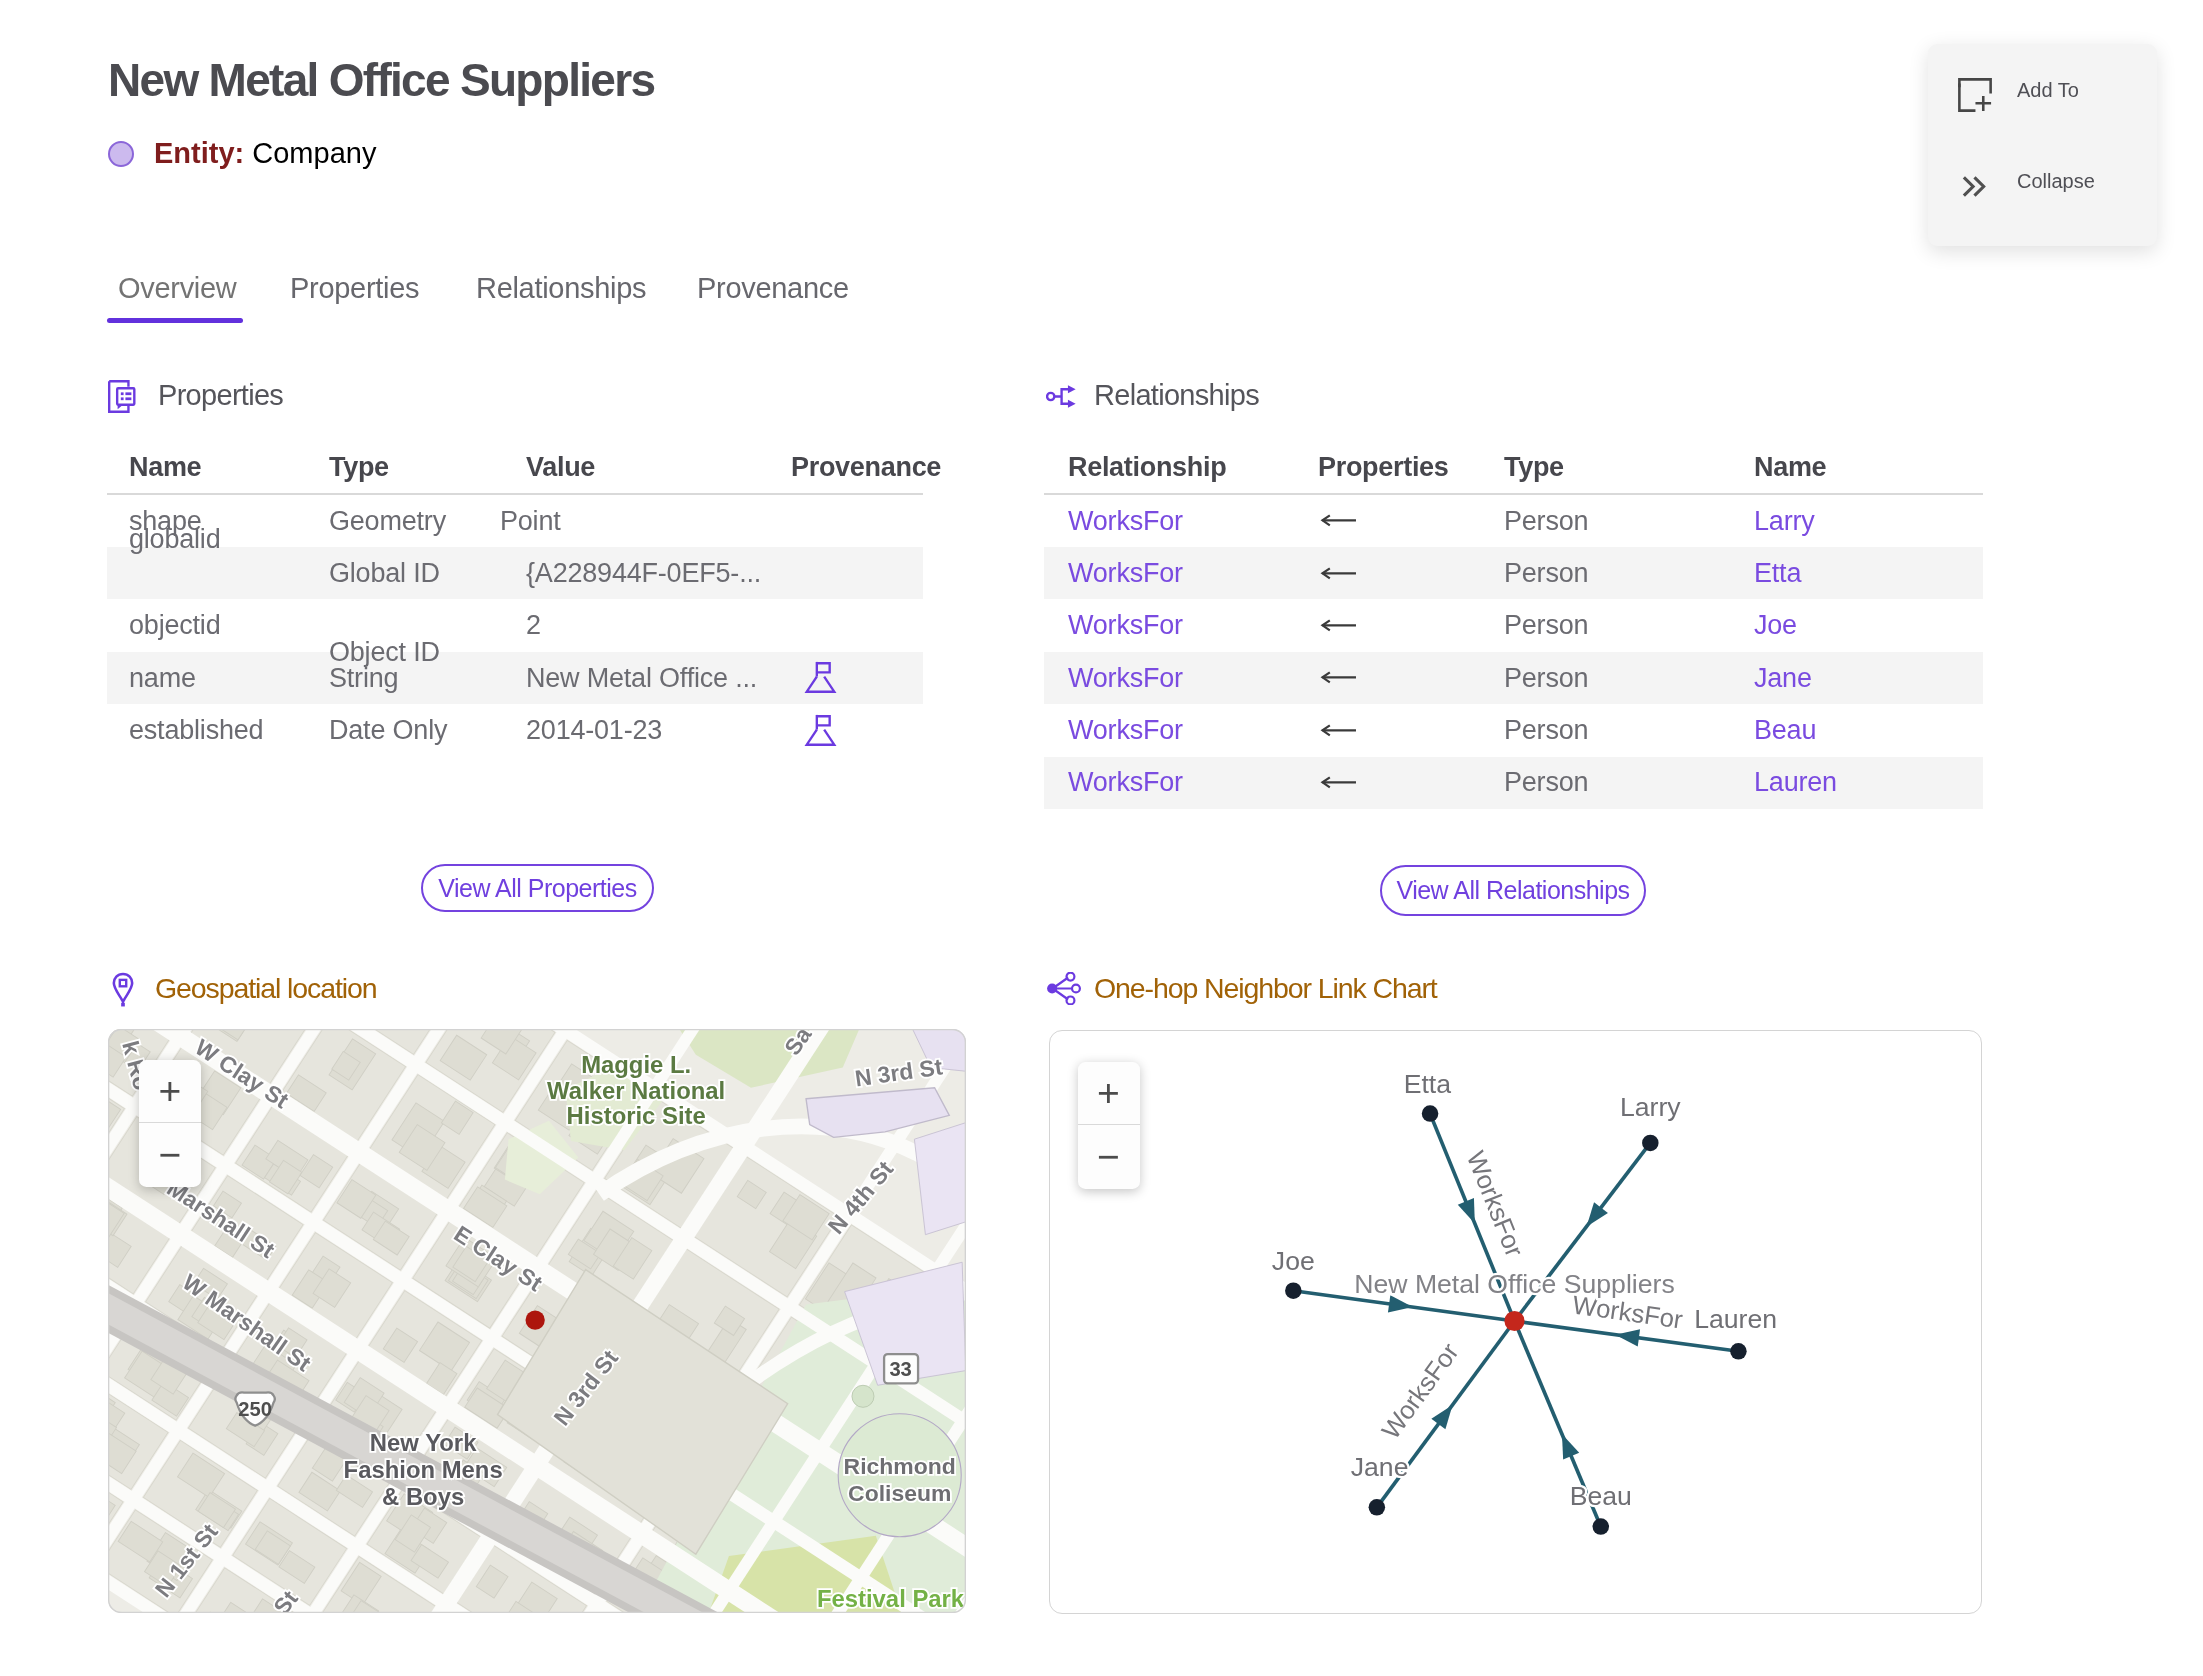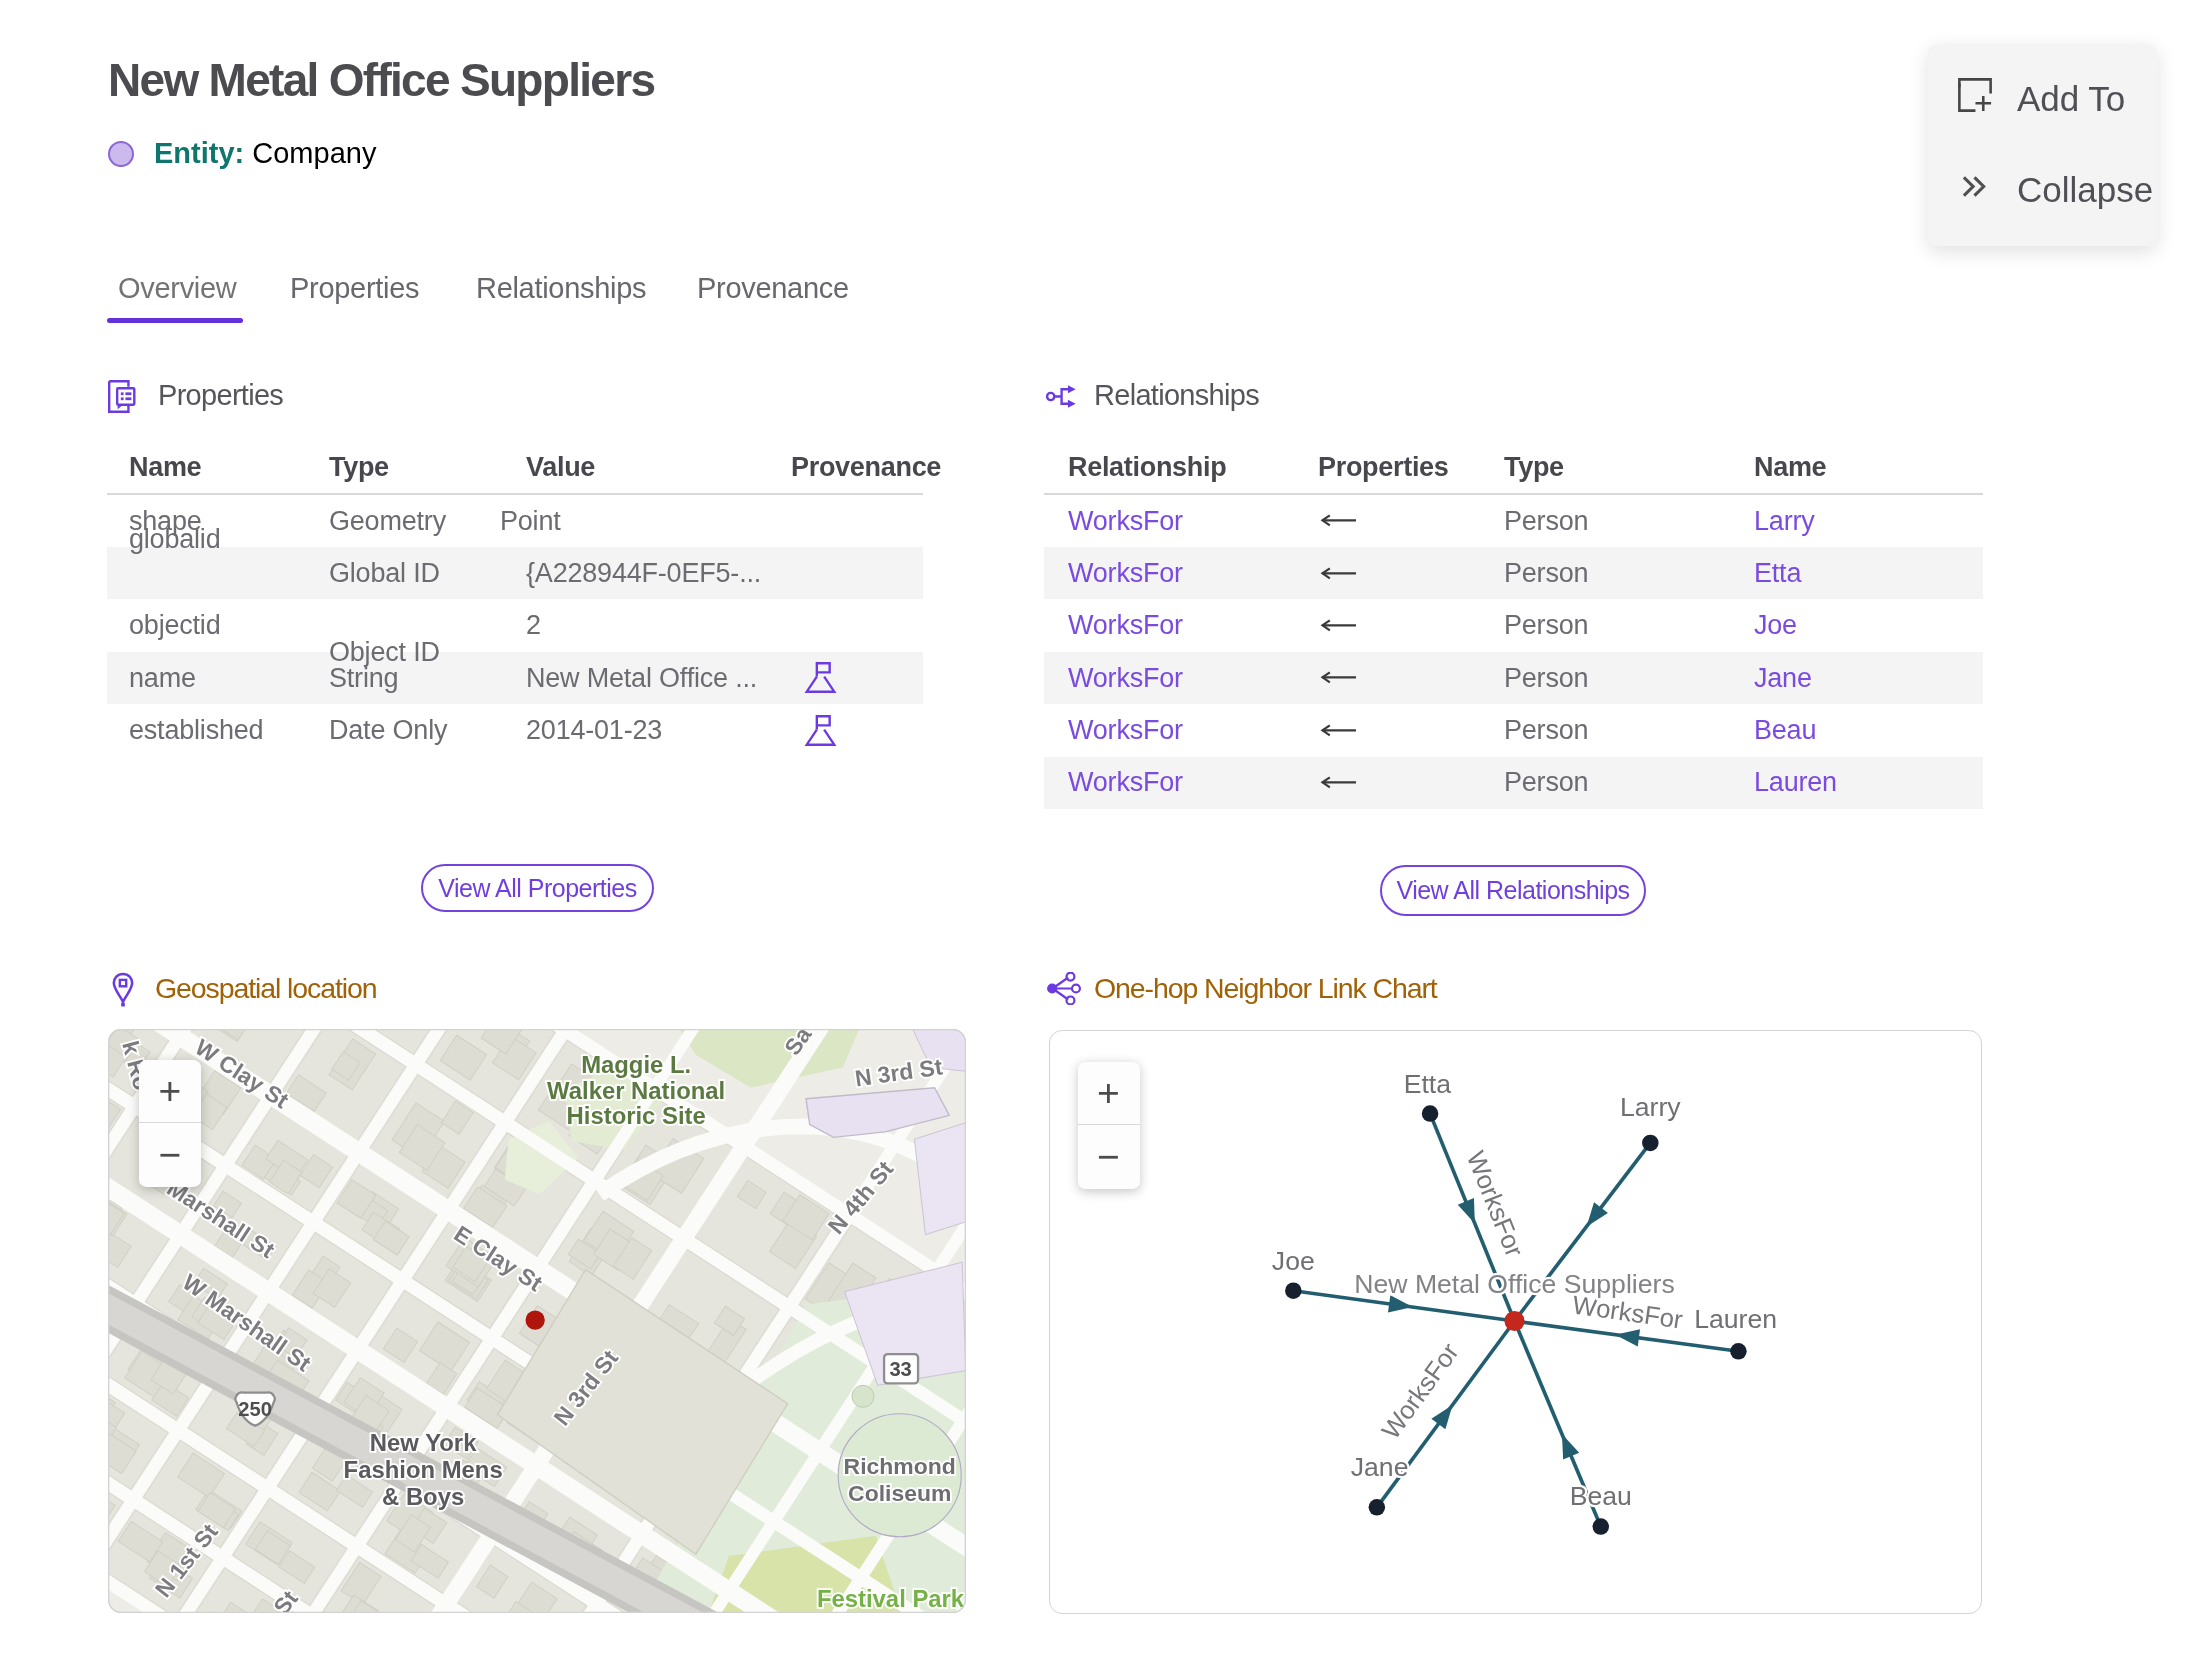--- a/index.html
+++ b/index.html
@@ -1,26 +1,26 @@
 <!DOCTYPE html>
 <html style="font-size:14.7px"><head><meta charset="utf-8"><style>
 *{margin:0;padding:0;box-sizing:border-box}
 html,body{background:#fff}
 body{font-family:"Liberation Sans",sans-serif;-webkit-font-smoothing:antialiased}
 .page{position:relative;width:2204px;height:1677px;overflow:hidden;background:#fff}
 .title{position:absolute;left:108px;top:53px;font-size:46px;font-weight:bold;color:#4b4b50;letter-spacing:-1.7px}
 .entityrow{position:absolute;left:108px;top:138px;height:31px;display:flex;align-items:center}
 .dot{width:26px;height:26px;border-radius:50%;background:#ccbaee;border:2.8px solid #8b66d9;margin-right:20px}
-.eb{font-size:29px;font-weight:bold;color:#0f766e}
+.eb{font-size:29px;font-weight:bold;color:#7f1d1d}
 .ec{font-size:29px;color:#000000}
 .tab{position:absolute;top:272px;font-size:29px;color:#67676d;letter-spacing:-0.3px}
 .t-active{color:#737373}
 .tabline{position:absolute;left:107px;top:318px;width:136px;height:4.6px;background:#6231dd;border-radius:2.8px}
 .actions{position:absolute;left:1928px;top:44px;width:229px;height:202px;background:#f4f4f4;border-radius:9.2px;box-shadow:0 5.5px 20px rgba(0,0,0,0.12)}
-.act-t{position:absolute;font-size:35px;color:#4f4f55}
+.act-t{position:absolute;font-size:20px;color:#4f4f55}
 .sechead{position:absolute;font-size:29px;color:#55555b;letter-spacing:-0.7px}
 .sechead2{position:absolute;font-size:28.5px;color:#a16207;letter-spacing:-1.1px}
 .cell{position:absolute;transform:translateY(-50%);white-space:nowrap}
 .th{font-size:27px;font-weight:bold;color:#47474d;letter-spacing:-0.3px}
 .td{font-size:27px;color:#6b6b71;letter-spacing:-0.2px}
 .purple{color:#7a4be0}
 .shade{position:absolute;height:52px;background:#f4f4f4}
 .hline{position:absolute;height:1.8px;background:#d9d9d9}
 .pill{position:absolute;border:2.3px solid #7443df;border-radius:27px;color:#7040df;font-size:25px;letter-spacing:-0.5px;display:flex;align-items:center;justify-content:center;white-space:nowrap}
 .mapcard{position:absolute;left:108px;top:1029px;width:858px;height:584px}

